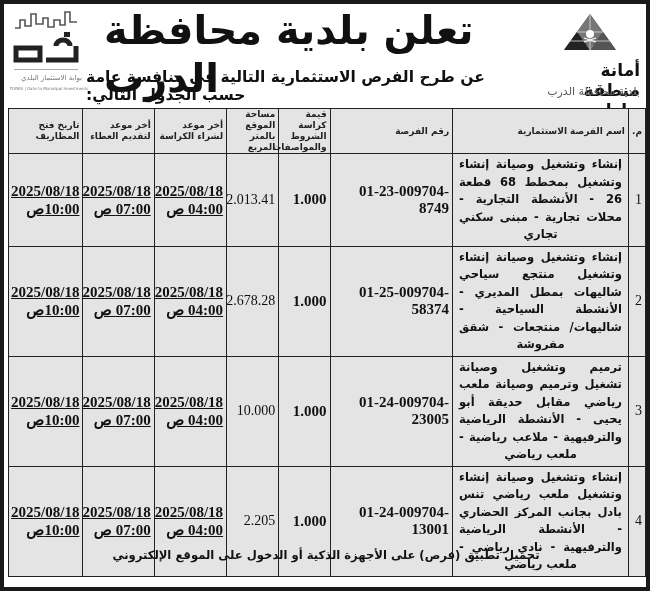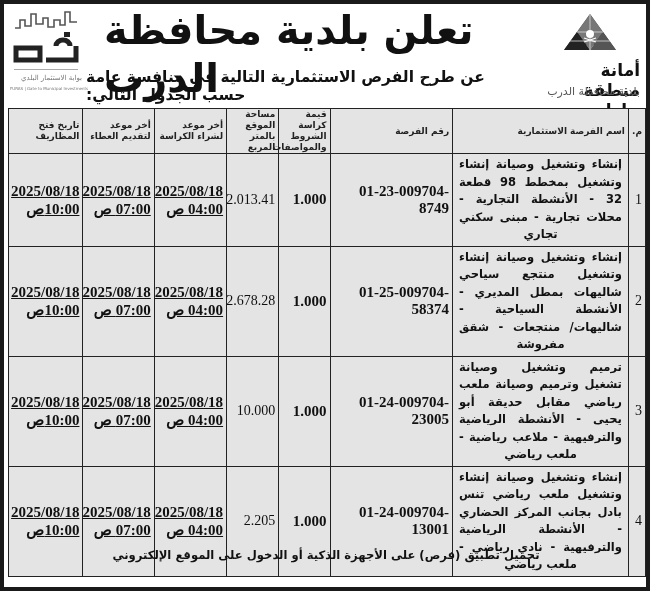--- a/index.html
+++ b/index.html
@@ -116,21 +116,21 @@
         <th>قيمة كراسة الشروط والمواصفات</th>
         <th>مساحة الموقع بالمتر المربع</th>
         <th>أخر موعد لشراء الكراسة</th>
         <th>أخر موعد لتقديم العطاء</th>
         <th>تاريخ فتح المظاريف</th>
       </tr>
     </thead>
     <tbody>
       <tr style="height:89px">
         <td class="idx">1</td>
-        <td class="name">إنشاء وتشغيل وصيانة إنشاء وتشغيل بمخطط 98 قطعة 32 - الأنشطة التجارية - محلات تجارية - مبنى سكني تجاري</td>
+        <td class="name">إنشاء وتشغيل وصيانة إنشاء وتشغيل بمخطط 68 قطعة 26 - الأنشطة التجارية - محلات تجارية - مبنى سكني تجاري</td>
         <td>01-23-009704-8749</td>
         <td>1.000</td>
         <td class="area">2.013.41</td>
         <td>
             <span class="dt">2025/08/18</span>
             <span class="dt">04:00 ص</span>
           </td>
         <td>
             <span class="dt">2025/08/18</span>
             <span class="dt">07:00 ص</span>

